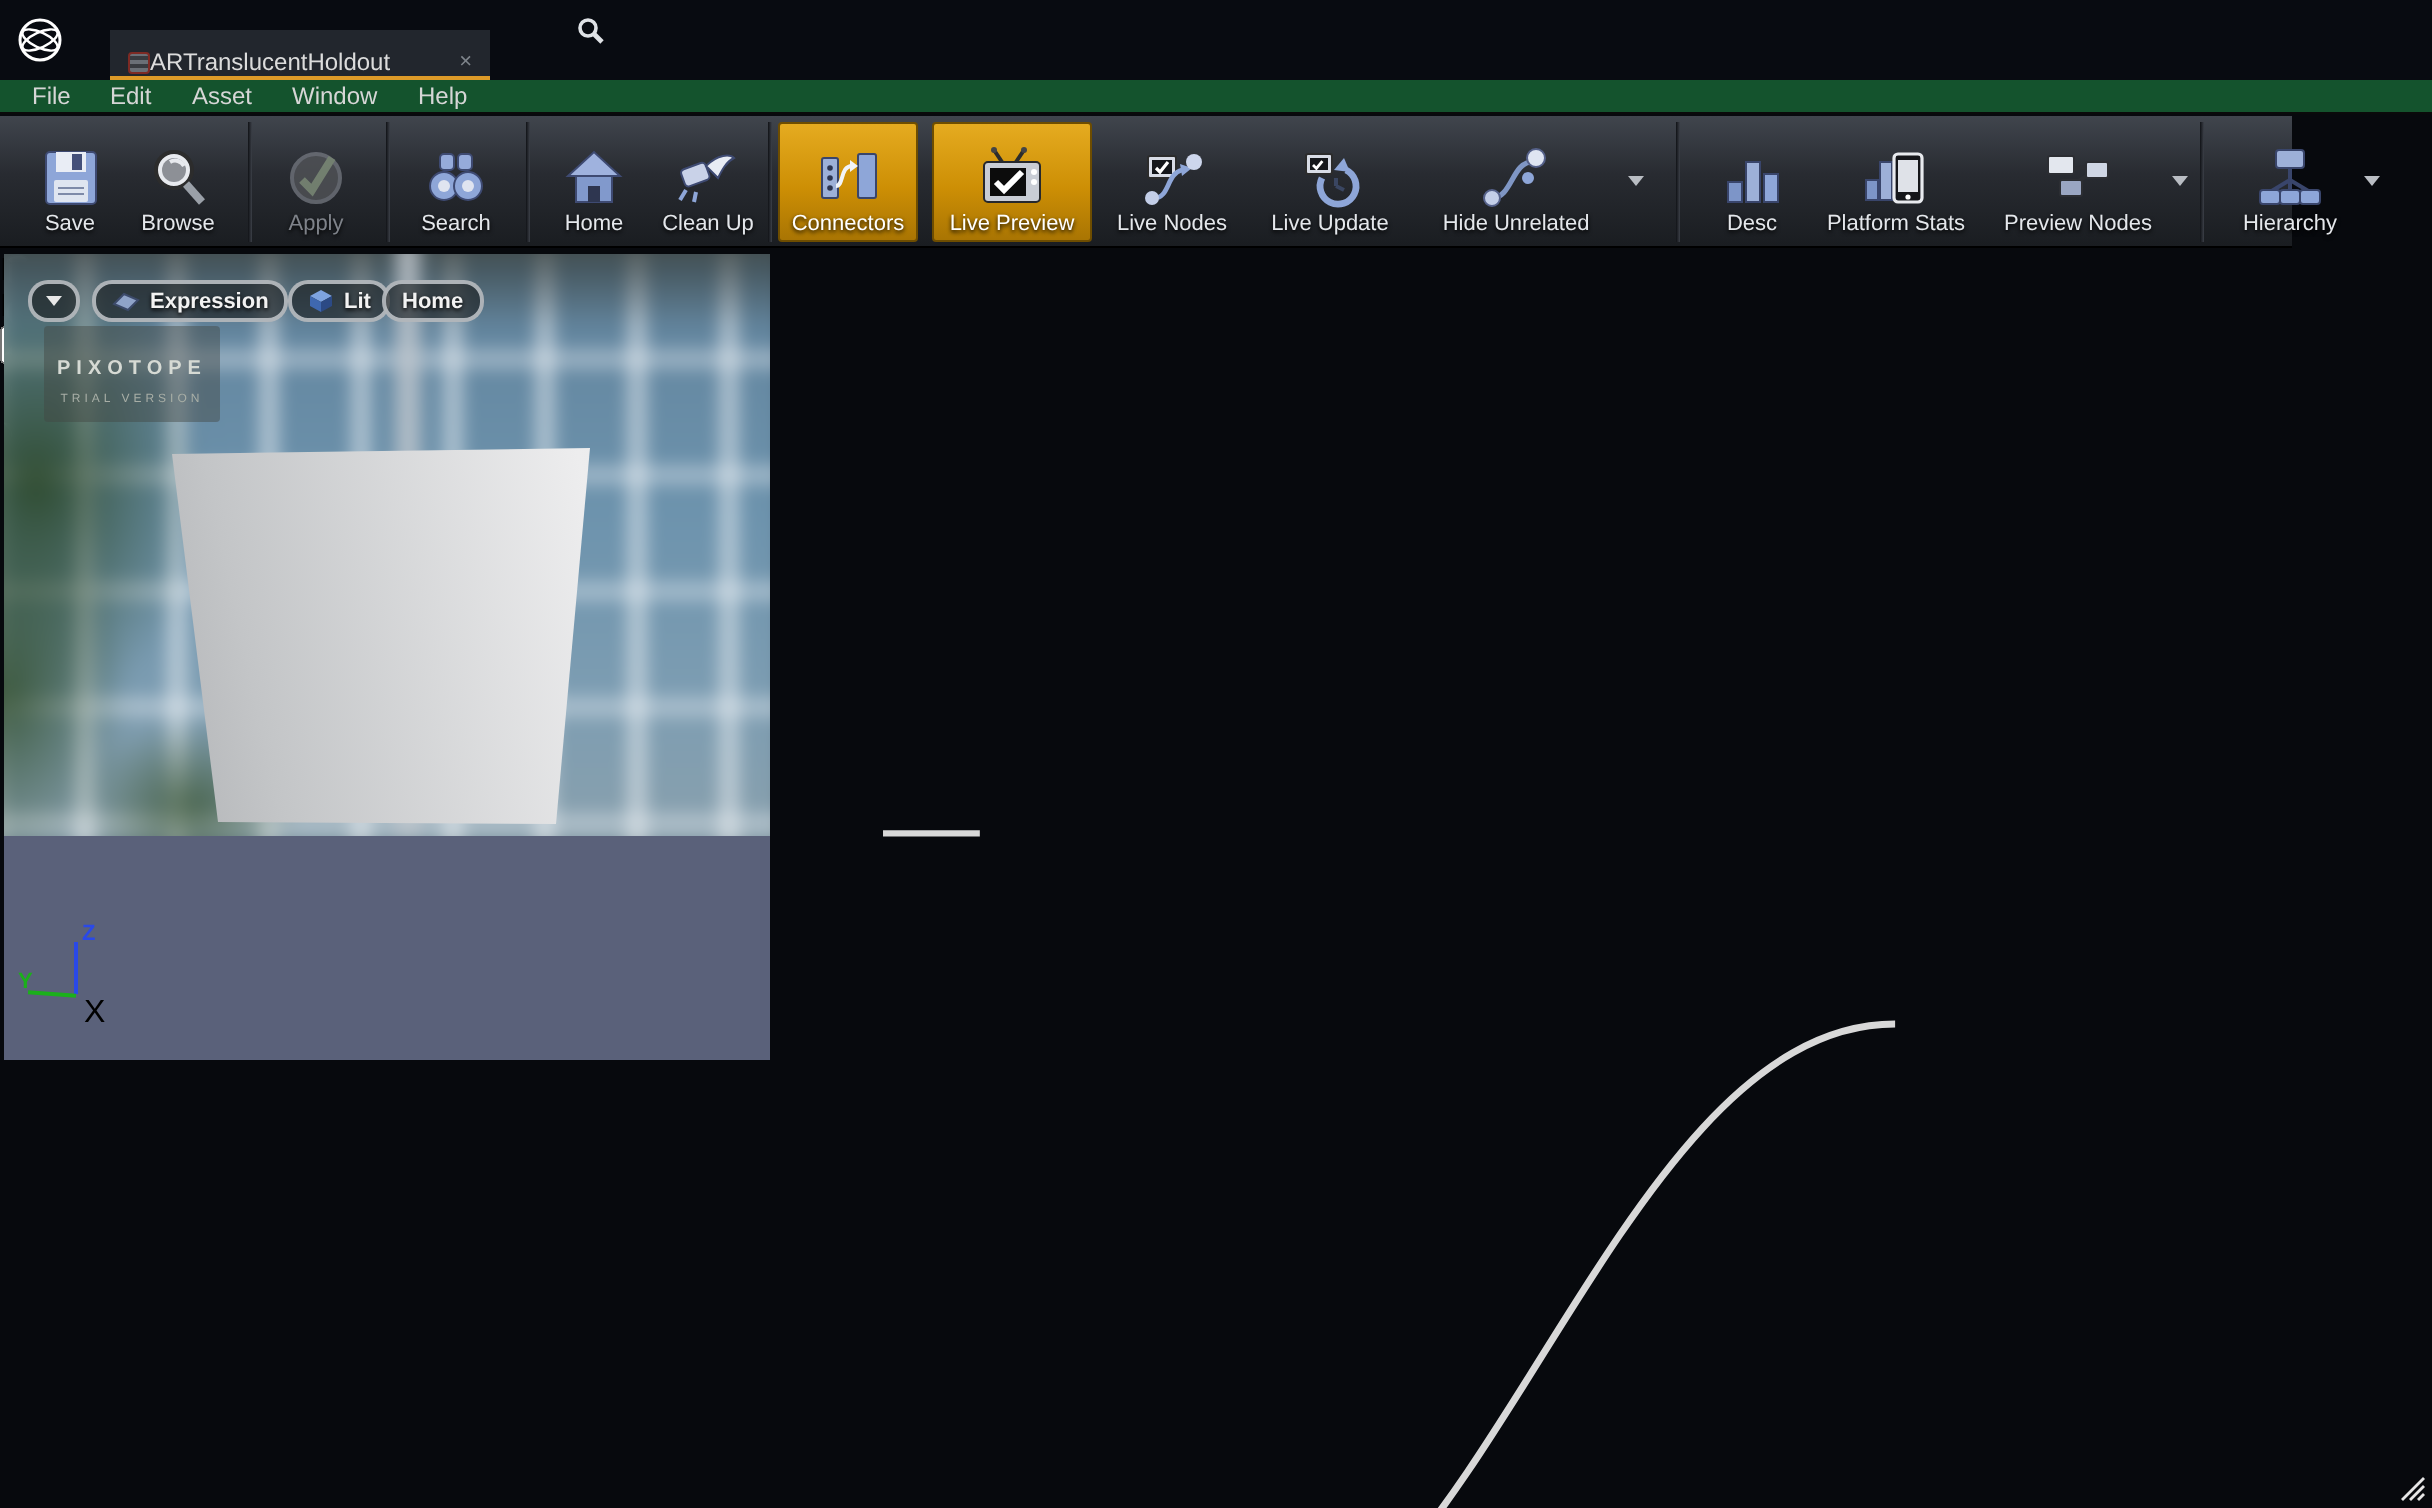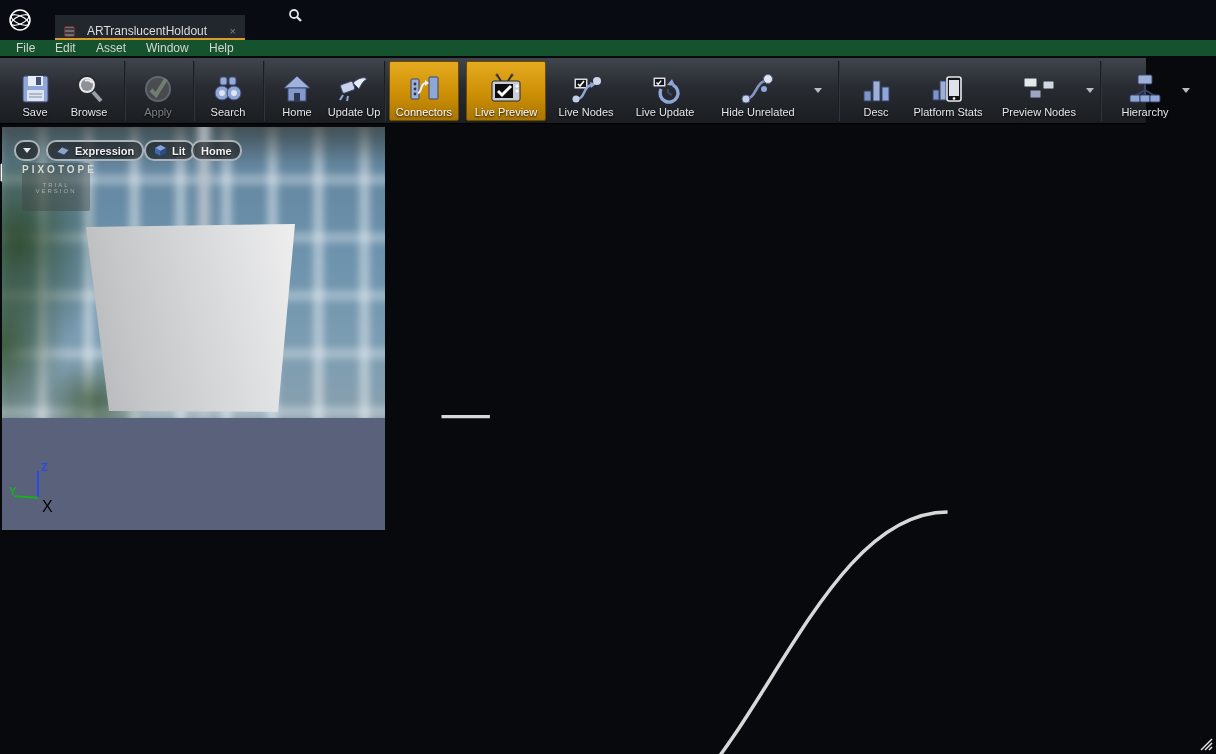--- a/index.html
+++ b/index.html
@@ -2,21 +2,21 @@
 <html><head>
 <meta charset="utf-8">
 <style>
   *{margin:0;padding:0;box-sizing:border-box}
   html,body{width:1216px;height:754px;overflow:hidden}
   body{position:relative;background:#07090d;font-family:"Liberation Sans",sans-serif;-webkit-font-smoothing:antialiased}
 
   
   #titlebar{position:absolute;left:0;top:0;width:1216px;height:40px;background:#080b11}
   #logo{position:absolute;left:7px;top:7px}
-  .tab{position:absolute;left:55px;top:15px;width:190px;height:23px;background:#22262d;display:flex;align-items:center;gap:12px;padding:16px 9px}
+  .tab{position:absolute;left:55px;top:15px;width:190px;height:23px;background:#22262d;display:flex;align-items:center;gap:0;padding:16px 9px}
   .tab-underline{position:absolute;left:55px;top:38px;width:190px;height:2px;background:#dd9a28}
   .tabicon{width:11px;height:11px;border:1px solid #7d2a24;background:
     repeating-linear-gradient(0deg,#6a6f76 0 2px,#383b40 2px 4px),
     repeating-linear-gradient(90deg,#6a6f76 0 2px,#383b40 2px 4px);border-radius:2px}
   .tab-title{color:#dcdcdc;font-size:12px;white-space:nowrap}
   .tab-close{margin-left:auto;color:#7e848b;font-size:11px;cursor:default}
 
   
   #menubar{position:absolute;left:0;top:40px;width:1216px;height:17px;background:#14532d;border-bottom:1px solid #0a0a0a}
   .menu-item{position:absolute;top:1px;color:#d6d6d6;font-size:12px;line-height:15px}
@@ -42,21 +42,21 @@
       repeating-linear-gradient(90deg,rgba(248,250,252,.95) 0 5px,rgba(248,250,252,0) 5px 46px),
       repeating-linear-gradient(180deg,rgba(240,244,248,.75) 0 5px,rgba(240,244,248,0) 5px 58px),
       linear-gradient(180deg,#5f8099 0%,#6d93ad 45%,#7d9db2 75%,#8aa0ac 100%)}
   .pole{position:absolute;left:205px;top:0;width:10px;height:300px;background:#c3c9cf}
   .floor{position:absolute;left:0;top:291px;width:383px;height:112px;background:#5a617a}
   .mesh{position:absolute;left:0;top:0;width:383px;height:403px;
     clip-path:polygon(84px 100px,293px 97px,276px 285px,107px 284px);
     background:linear-gradient(78deg,#94969a 0%,#c3c5c7 35%,#ededee 75%,#e1e2e4 100%)}
   .vp-pill{position:absolute;top:13px;height:21px;background:rgba(24,27,29,.62);border:2px solid rgba(195,200,205,.85);border-radius:10px;display:flex;align-items:center;gap:5px;padding:0 8px;color:#f2f2f2;font-size:11px;font-weight:bold;text-shadow:0 1px 2px #000}
   .vpcaret{width:0;height:0;border-left:4px solid transparent;border-right:4px solid transparent;border-top:5px solid #e8e8e8}
-  .watermark{position:absolute;left:20px;top:36px;width:68px;height:48px;background:rgba(66,72,66,.45);border-radius:2px;text-align:center;padding-top:1px}
+  .watermark{position:absolute;left:20px;top:36px;width:88px;height:48px;background:rgba(66,72,66,.45);border-radius:2px;text-align:center;padding-top:16px}
   .wm1{color:#d6dad4;font-size:10px;font-weight:bold;letter-spacing:3px}
   .wm2{color:#a8aea6;font-size:6px;letter-spacing:2px;margin-top:7px}
   .axis{position:absolute;left:0;top:0}
   .axis .z{position:absolute;left:35px;top:344px;width:2px;height:26px;background:#2a49e8}
   .axis .y{position:absolute;left:12px;top:369px;width:24px;height:2px;background:#1bb01b;transform:rotate(4deg)}
   .axis .lz{position:absolute;left:39px;top:334px;color:#2a49e8;font-size:11px;font-weight:bold}
   .axis .ly{position:absolute;left:7px;top:358px;color:#1bb01b;font-size:11px;font-weight:bold}
   .axis .lx{position:absolute;left:40px;top:371px;color:#d22'A;color:#d2221a;font-size:11px;font-weight:bold}
   .meshbtn{position:absolute;top:372px;width:27px;height:27px;border-radius:6px;border:1px solid #303338;background:linear-gradient(#c2c7ce,#8b9199);display:flex;align-items:center;justify-content:center;box-shadow:0 2px 3px rgba(0,0,0,.5)}
   .meshbtn.active{background:linear-gradient(#dcae24,#ab7a02)}
@@ -201,21 +201,21 @@
       </svg>
     <span class="tlabel">Home</span>
   </div>
   <div class="tbtn" style="left:326px;width:56px">
     <svg width="34" height="32" viewBox="0 0 34 32">
         <rect x="4" y="10" width="13" height="9" rx="2" transform="rotate(-20 10 14)" fill="#c9d2e8" stroke="#3e4a72"></rect>
         <path d="M16 10 C22 4 28 4 30 6 C26 8 24 12 22 16 Z" fill="#e8ecf4" stroke="#3e4a72"></path>
         <line x1="6" y1="22" x2="3" y2="27" stroke="#8ea6d8" stroke-width="2"></line>
         <line x1="11" y1="23" x2="10" y2="28" stroke="#8ea6d8" stroke-width="2"></line>
       </svg>
-    <span class="tlabel">Update Up</span>
+    <span class="tlabel">Clean Up</span>
   </div>
   <div class="tbtn orange" style="left:389px;width:70px">
     <svg width="32" height="32" viewBox="0 0 32 32">
         <rect x="3" y="6" width="8" height="20" rx="1" fill="#9db0d8" stroke="#39456b"></rect>
         <rect x="21" y="4" width="9" height="22" rx="1" fill="#8ea6d8" stroke="#39456b"></rect>
         <circle cx="7" cy="11" r="1.4" fill="#2c3450"></circle>
         <circle cx="7" cy="16" r="1.4" fill="#2c3450"></circle>
         <circle cx="7" cy="21" r="1.4" fill="#2c3450"></circle>
         <path d="M10 20 C14 20 12 10 18 10" stroke="#f2f4f8" stroke-width="2" fill="none"></path>
         <path d="M17 7 l4 3 -4 3 Z" fill="#f2f4f8"></path>

